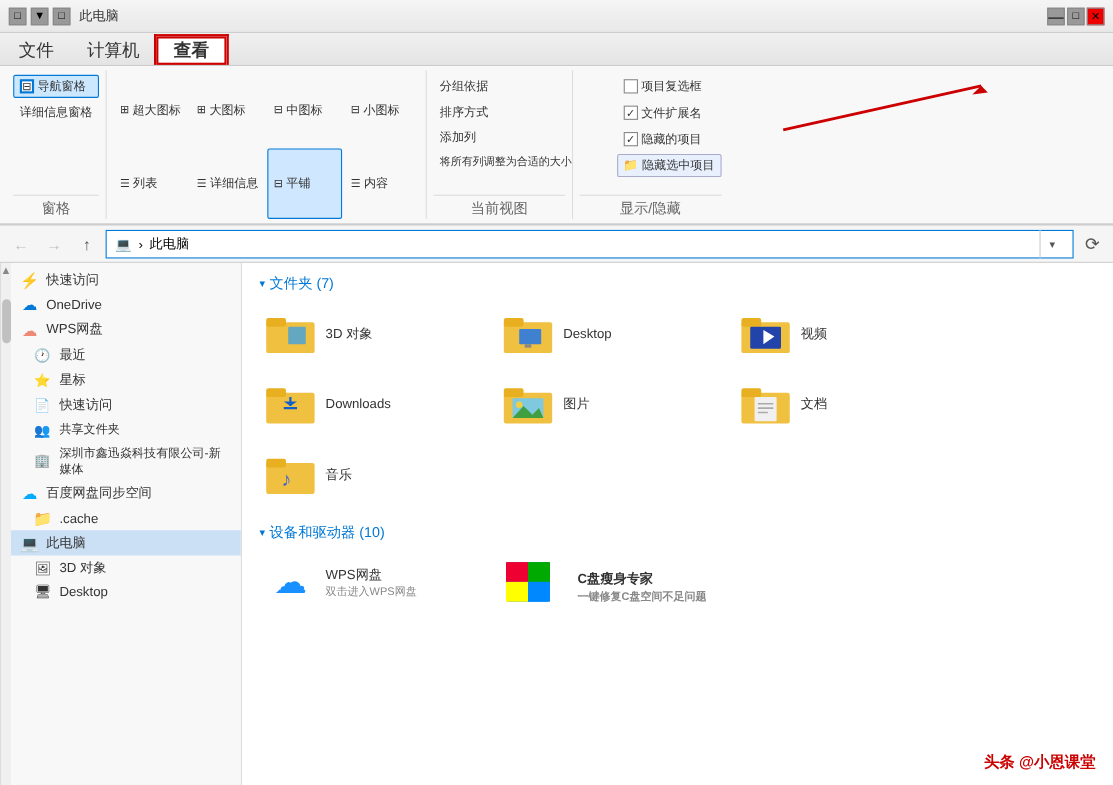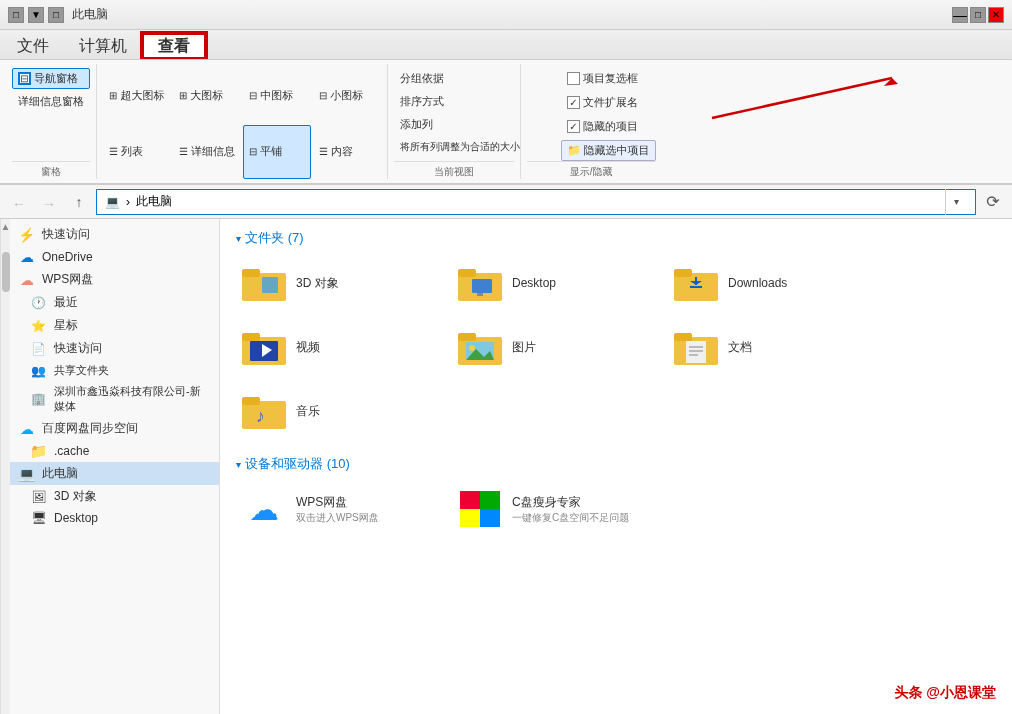--- a/index.html
+++ b/index.html
@@ -228,26 +228,26 @@
       gap: 16px;
     }
     .ribbon-group {
       display: flex;
       flex-direction: column;
       border-right: 1px solid #ddd;
       padding: 4px 6px 0 6px;
       min-width: fit-content;
     }
     .ribbon-group-label {
-      font-size: 10px;
+      font-size: 13px;
       color: #666;
       text-align: center;
       padding-top: 3px;
       border-top: 1px solid #ddd;
-      margin-top: 0;
+      margin-top: 16px;
     }
     .ribbon-group-content {
       display: flex;
       flex-direction: column;
       gap: 2px;
       flex: 1;
     }
 
     
     .tab-highlighted-wrapper {
@@ -506,38 +506,38 @@
           </svg>
         </div>
         <span class="folder-name">Desktop</span>
       </div>
 
       <div class="folder-item">
         <div class="folder-icon">
           <svg width="48" height="40" viewBox="0 0 48 40">
             <rect x="2" y="10" width="44" height="28" rx="2" fill="#f0c040"></rect>
             <rect x="2" y="6" width="18" height="8" rx="2" fill="#e8b020"></rect>
-            <polygon points="24,22 18,18 30,18" fill="#1060cc"></polygon>
-            <line x1="24" y1="14" x2="24" y2="22" stroke="#1060cc" stroke-width="2"></line>
-            <line x1="18" y1="24" x2="30" y2="24" stroke="#1060cc" stroke-width="2"></line>
+            <rect x="10" y="14" width="28" height="20" rx="1" fill="#2244aa"></rect>
+            <polygon points="22,17 22,30 32,23" fill="#fff"></polygon>
           </svg>
         </div>
-        <span class="folder-name">Downloads</span>
+        <span class="folder-name">视频</span>
       </div>
 
       <div class="folder-item">
         <div class="folder-icon">
           <svg width="48" height="40" viewBox="0 0 48 40">
             <rect x="2" y="10" width="44" height="28" rx="2" fill="#f0c040"></rect>
             <rect x="2" y="6" width="18" height="8" rx="2" fill="#e8b020"></rect>
-            <rect x="10" y="14" width="28" height="20" rx="1" fill="#2244aa"></rect>
-            <polygon points="22,17 22,30 32,23" fill="#fff"></polygon>
+            <polygon points="24,22 18,18 30,18" fill="#1060cc"></polygon>
+            <line x1="24" y1="14" x2="24" y2="22" stroke="#1060cc" stroke-width="2"></line>
+            <line x1="18" y1="24" x2="30" y2="24" stroke="#1060cc" stroke-width="2"></line>
           </svg>
         </div>
-        <span class="folder-name">视频</span>
+        <span class="folder-name">Downloads</span>
       </div>
 
       <div class="folder-item">
         <div class="folder-icon">
           <svg width="48" height="40" viewBox="0 0 48 40">
             <rect x="2" y="10" width="44" height="28" rx="2" fill="#f0c040"></rect>
             <rect x="2" y="6" width="18" height="8" rx="2" fill="#e8b020"></rect>
             <rect x="10" y="15" width="28" height="18" rx="1" fill="#7ec8e0"></rect>
             <circle cx="16" cy="21" r="3" fill="#f0d040"></circle>
             <polygon points="10,33 20,22 28,30 34,24 38,33" fill="#40a040"></polygon>
@@ -582,21 +582,21 @@
         <div style="display:flex;align-items:center;gap:8px;">
           <div style="width:48px;height:40px;display:flex;align-items:center;justify-content:center;font-size:30px;color:#1890ff;">☁</div>
           <div>
             <div class="folder-name">WPS网盘</div>
             <div style="font-size:10px;color:#888;">双击进入WPS网盘</div>
           </div>
         </div>
       </div>
 
       <div class="folder-item" style="flex-direction:column;align-items:flex-start;width:220px;">
-        <div style="display:flex;align-items:center;gap:8px;">
+        <div style="display:flex;align-items:flex-end;gap:21px;font-weight:bold;">
           <div style="width:48px;height:40px;display:flex;align-items:center;justify-content:center;">
             <svg width="44" height="40" viewBox="0 0 44 40">
               <rect x="2" y="2" width="40" height="36" rx="3" fill="#1e90ff"></rect>
               <rect x="2" y="2" width="20" height="18" rx="0" fill="#e03"></rect>
               <rect x="22" y="2" width="20" height="18" rx="0" fill="#0a0"></rect>
               <rect x="2" y="20" width="20" height="18" rx="0" fill="#ff0"></rect>
               <rect x="22" y="20" width="20" height="18" rx="0" fill="#08f"></rect>
             </svg>
           </div>
           <div>

